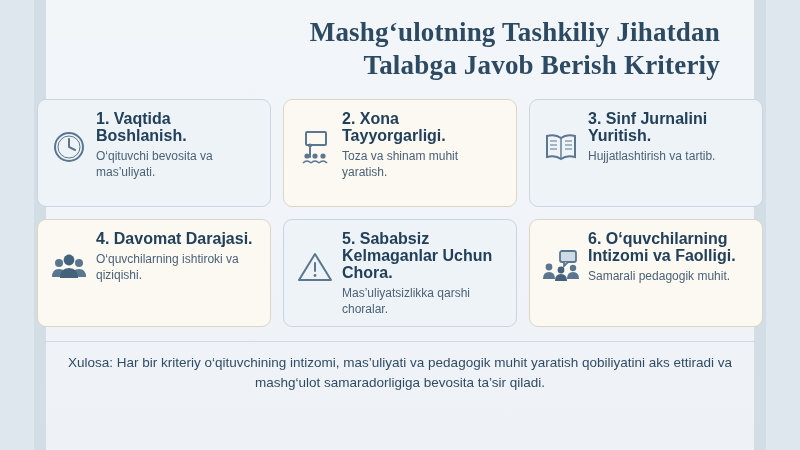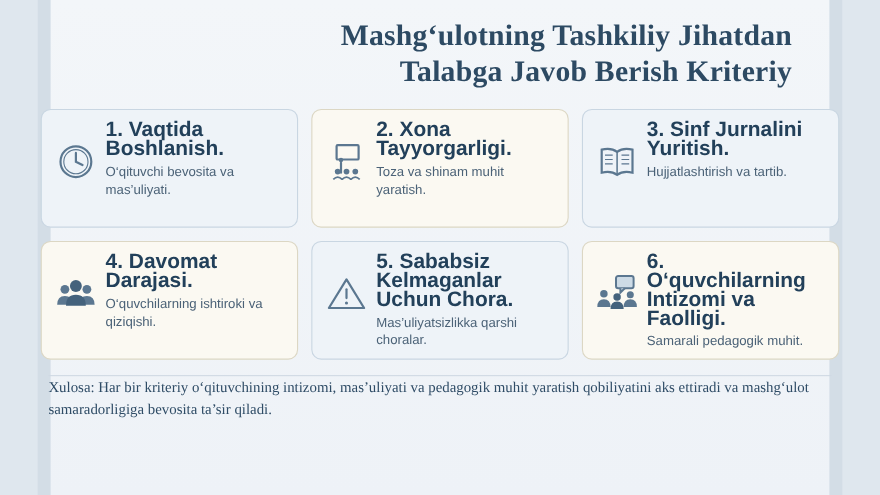--- a/index.html
+++ b/index.html
@@ -91,40 +91,41 @@
   .card .icon {
     position: absolute;
     left: 10px;
     top: 26px;
     width: 42px;
     height: 42px;
     color: #5b7790;
   }
   .card .icon svg { display: block; }
   .card-title {
-    font-size: 19px;
+    font-size: 16px;
     font-weight: bold;
     color: #22405a;
     line-height: 17px;
     margin: 0 0 4px 0;
   }
   .card-desc {
     font-size: 12px;
     color: #4b6277;
     line-height: 16px;
     margin: 0;
   }
 
   .footer {
     position: relative;
     z-index: 3;
     margin: 14px auto 0 auto;
     width: 712px;
+    text-align: center;
     border-top: 1px solid #cfd9e3;
-    font-family: Liberation Serif, serif;
+    padding-top: 11px;
   }
   .footer p {
     margin: 0;
     font-size: 13.5px;
     line-height: 20px;
     color: #2f4c66;
   }
 </style>
 </head>
 <body>

